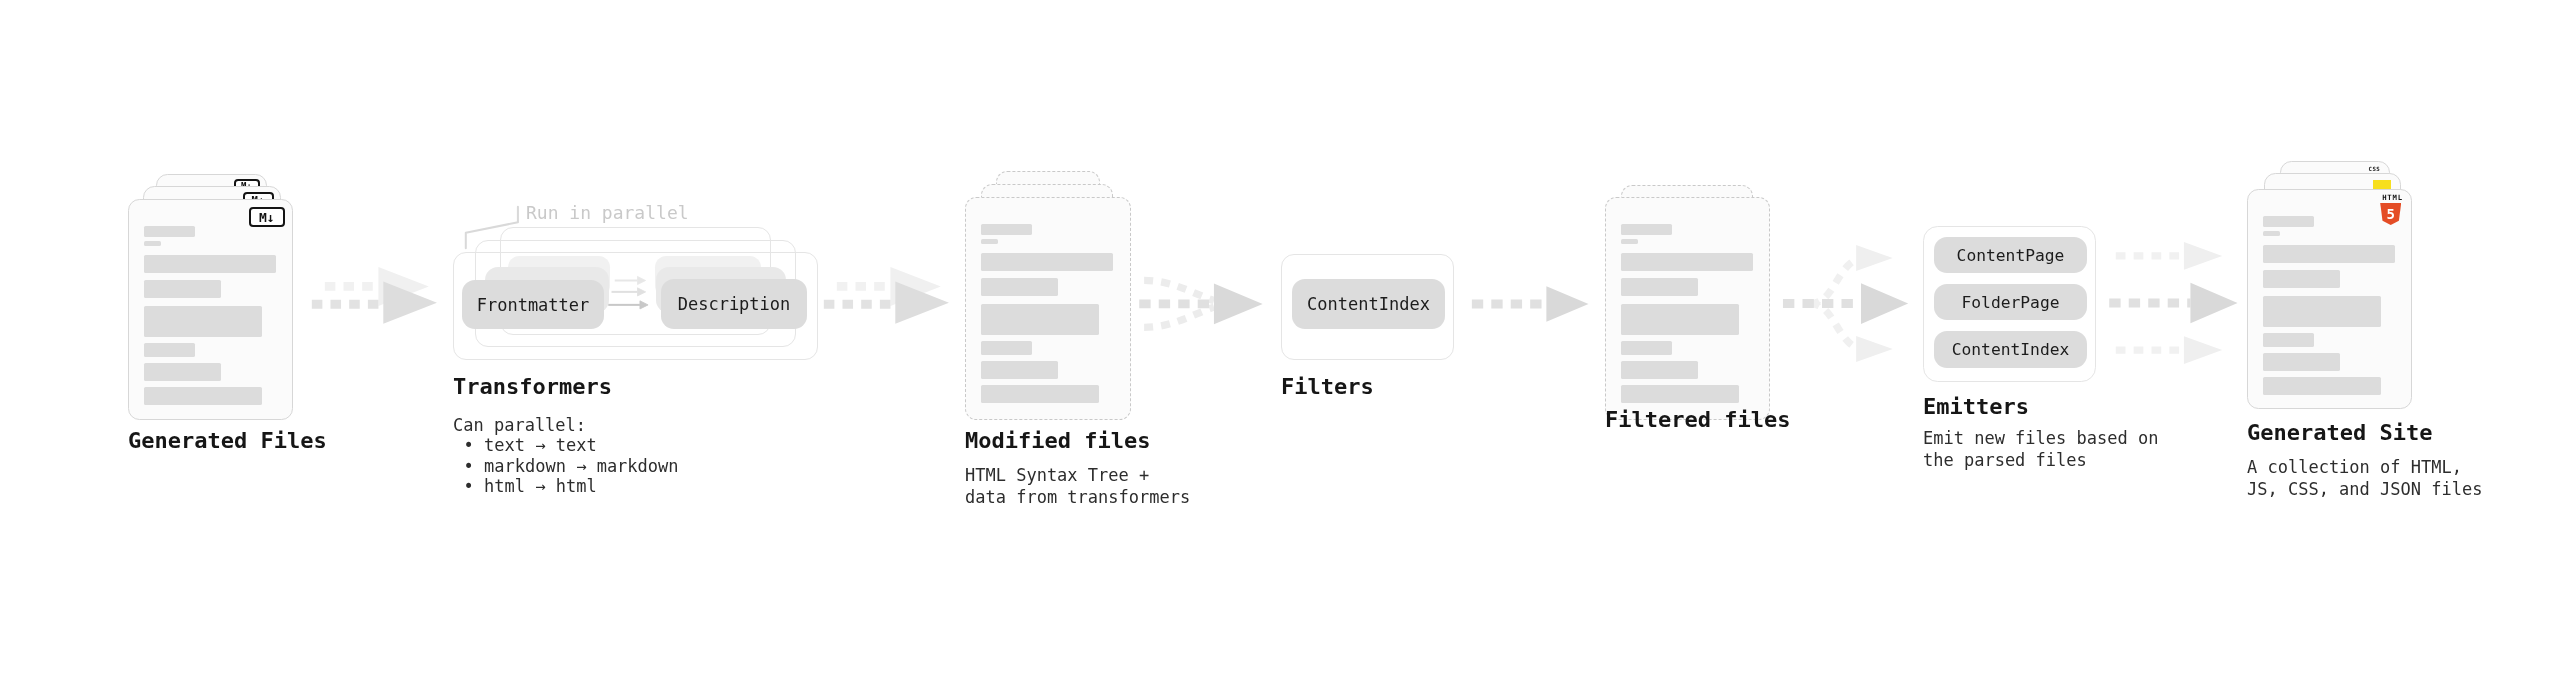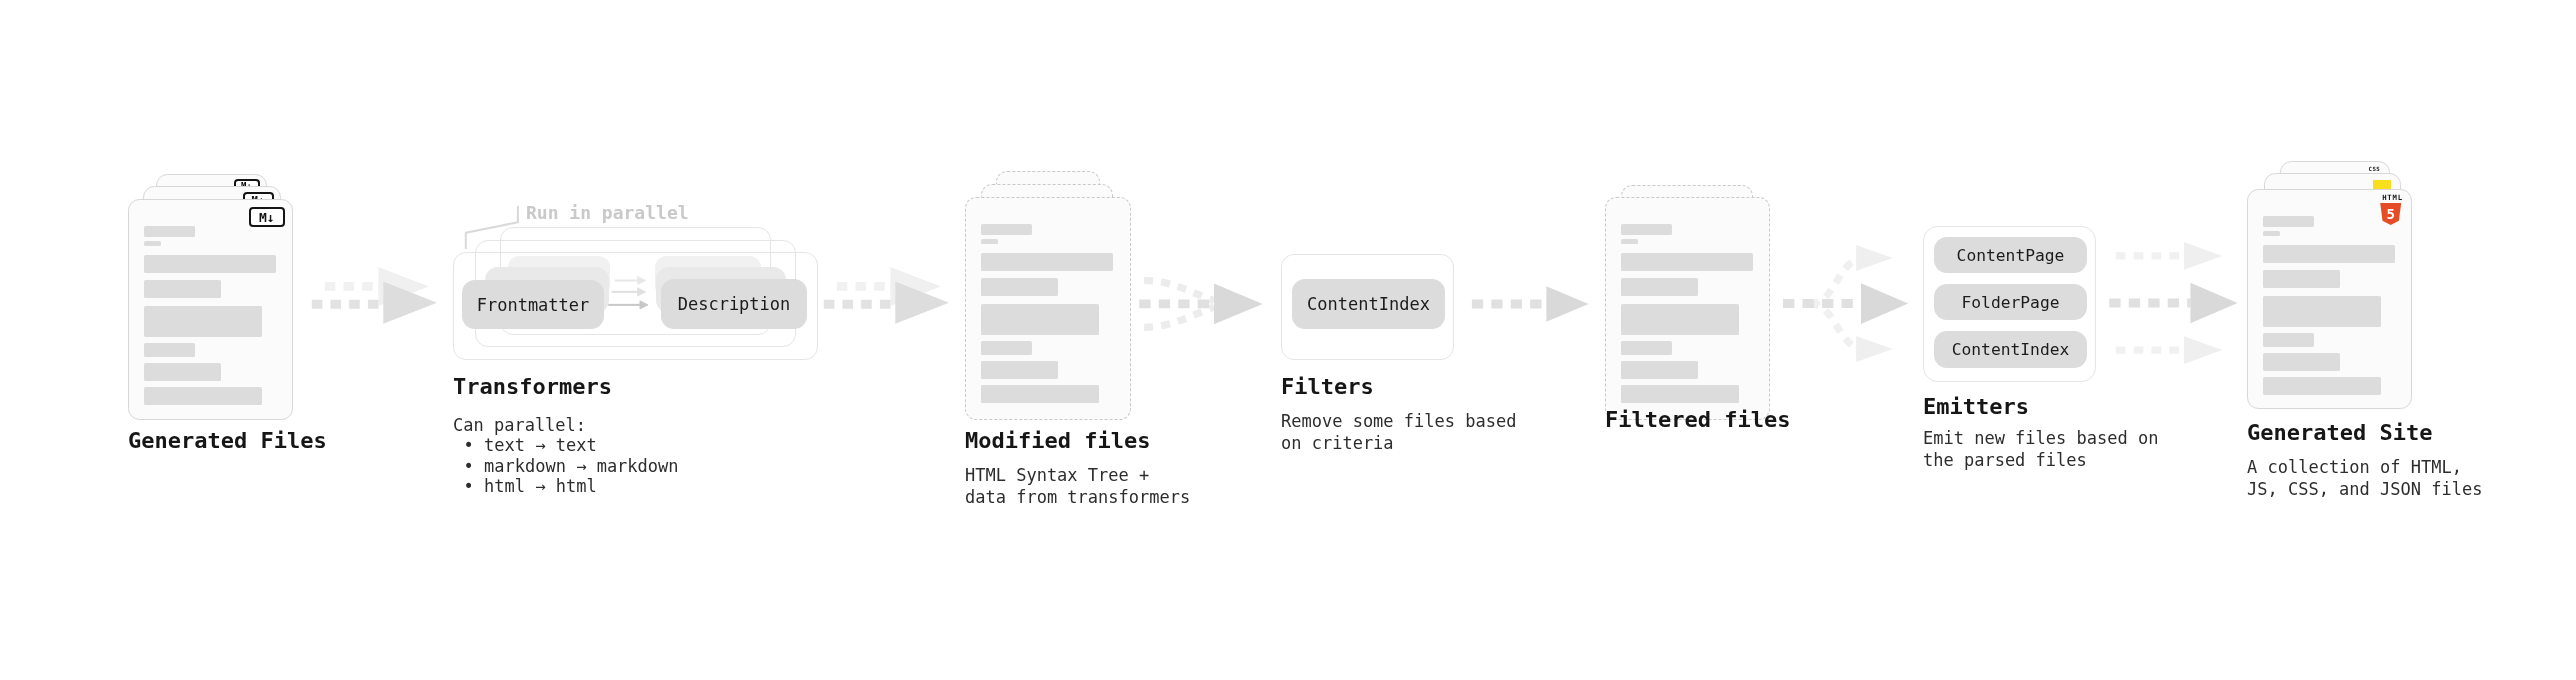--- a/index.html
+++ b/index.html
@@ -53,21 +53,21 @@
     position:absolute; font-size:22px; font-weight:600; color:#161616;
     white-space:nowrap; line-height:24.4px;
   }
   .sec-body{
     position:absolute; font-size:17px; font-weight:500; color:#2d2d2d;
     white-space:nowrap; line-height:20.3px;
   }
   .sec-body div{height:22px;}
   .bullets div{height:20.3px;}
   .annot{
-    position:absolute; font-size:18px; font-weight:700; color:#c9c9c9; white-space:nowrap;
+    position:absolute; font-size:18px; font-weight:400; color:#c9c9c9; white-space:nowrap;
   }
   .arr{position:absolute;}
   
   .css-badge{position:absolute; right:6.5px; top:4.1px; width:16.3px; text-align:center;}
   .css-word{font-size:5.7px; font-weight:700; color:#141414; line-height:6.5px; letter-spacing:0.4px;}
   .css-bar{width:14.6px; height:3.3px; background:#2965f1; margin:0.8px auto 0;}
   .js-badge{position:absolute; right:9px; top:5.7px; width:18px; height:9.8px; background:#f7df1e;}
   .html5-badge{position:absolute; right:8.1px; top:4.1px; width:24.4px; text-align:right;}
   .html5-word{font-size:7.3px; font-weight:700; color:#141414; letter-spacing:0.8px; line-height:8.1px;}
   .html5-shield{
@@ -179,24 +179,20 @@
   <svg class="arr" style="left:1136px;top:268px" width="134" height="75" viewBox="0 0 165 92">
     <path d="M 10,15 C 45,15 72,32 96,40" fill="none" stroke="#ececec" stroke-width="9" stroke-dasharray="11 10"></path>
     <path d="M 10,73 C 45,73 72,56 96,48" fill="none" stroke="#ececec" stroke-width="9" stroke-dasharray="11 10"></path>
     <line x1="4" y1="44" x2="96" y2="44" stroke="#e0e0e0" stroke-width="11" stroke-dasharray="14 10"></line>
     <polygon points="96,19 156,44 96,69" fill="#d9d9d9"></polygon>
   </svg>
 
   <div class="frame opaque" style="left:1281px;top:254px;width:173px;height:106px"></div>
   <div class="pill" style="left:1292px;top:279px;width:153px;height:50px">ContentIndex</div>
   <div class="sec-title" style="left:1281px;top:375px">Filters</div>
-  <div class="sec-body" style="left:1281px;top:411px">
-    <div>Remove some files based</div>
-    <div>on criteria</div>
-  </div>
 
   <svg class="arr" style="left:1467px;top:282px" width="128" height="44" viewBox="0 0 158 54">
     <line x1="6" y1="27" x2="98" y2="27" stroke="#e0e0e0" stroke-width="11" stroke-dasharray="14 10"></line>
     <polygon points="98,5 150,27 98,49" fill="#d9d9d9"></polygon>
   </svg>
 
   <div class="card dashed" style="left:1621px;top:185px;width:132px;height:122px"></div>
   <div class="card dashed" style="left:1605px;top:197px;width:165px;height:223px">
     <div class="bars">
       <div class="bar b1"></div>

